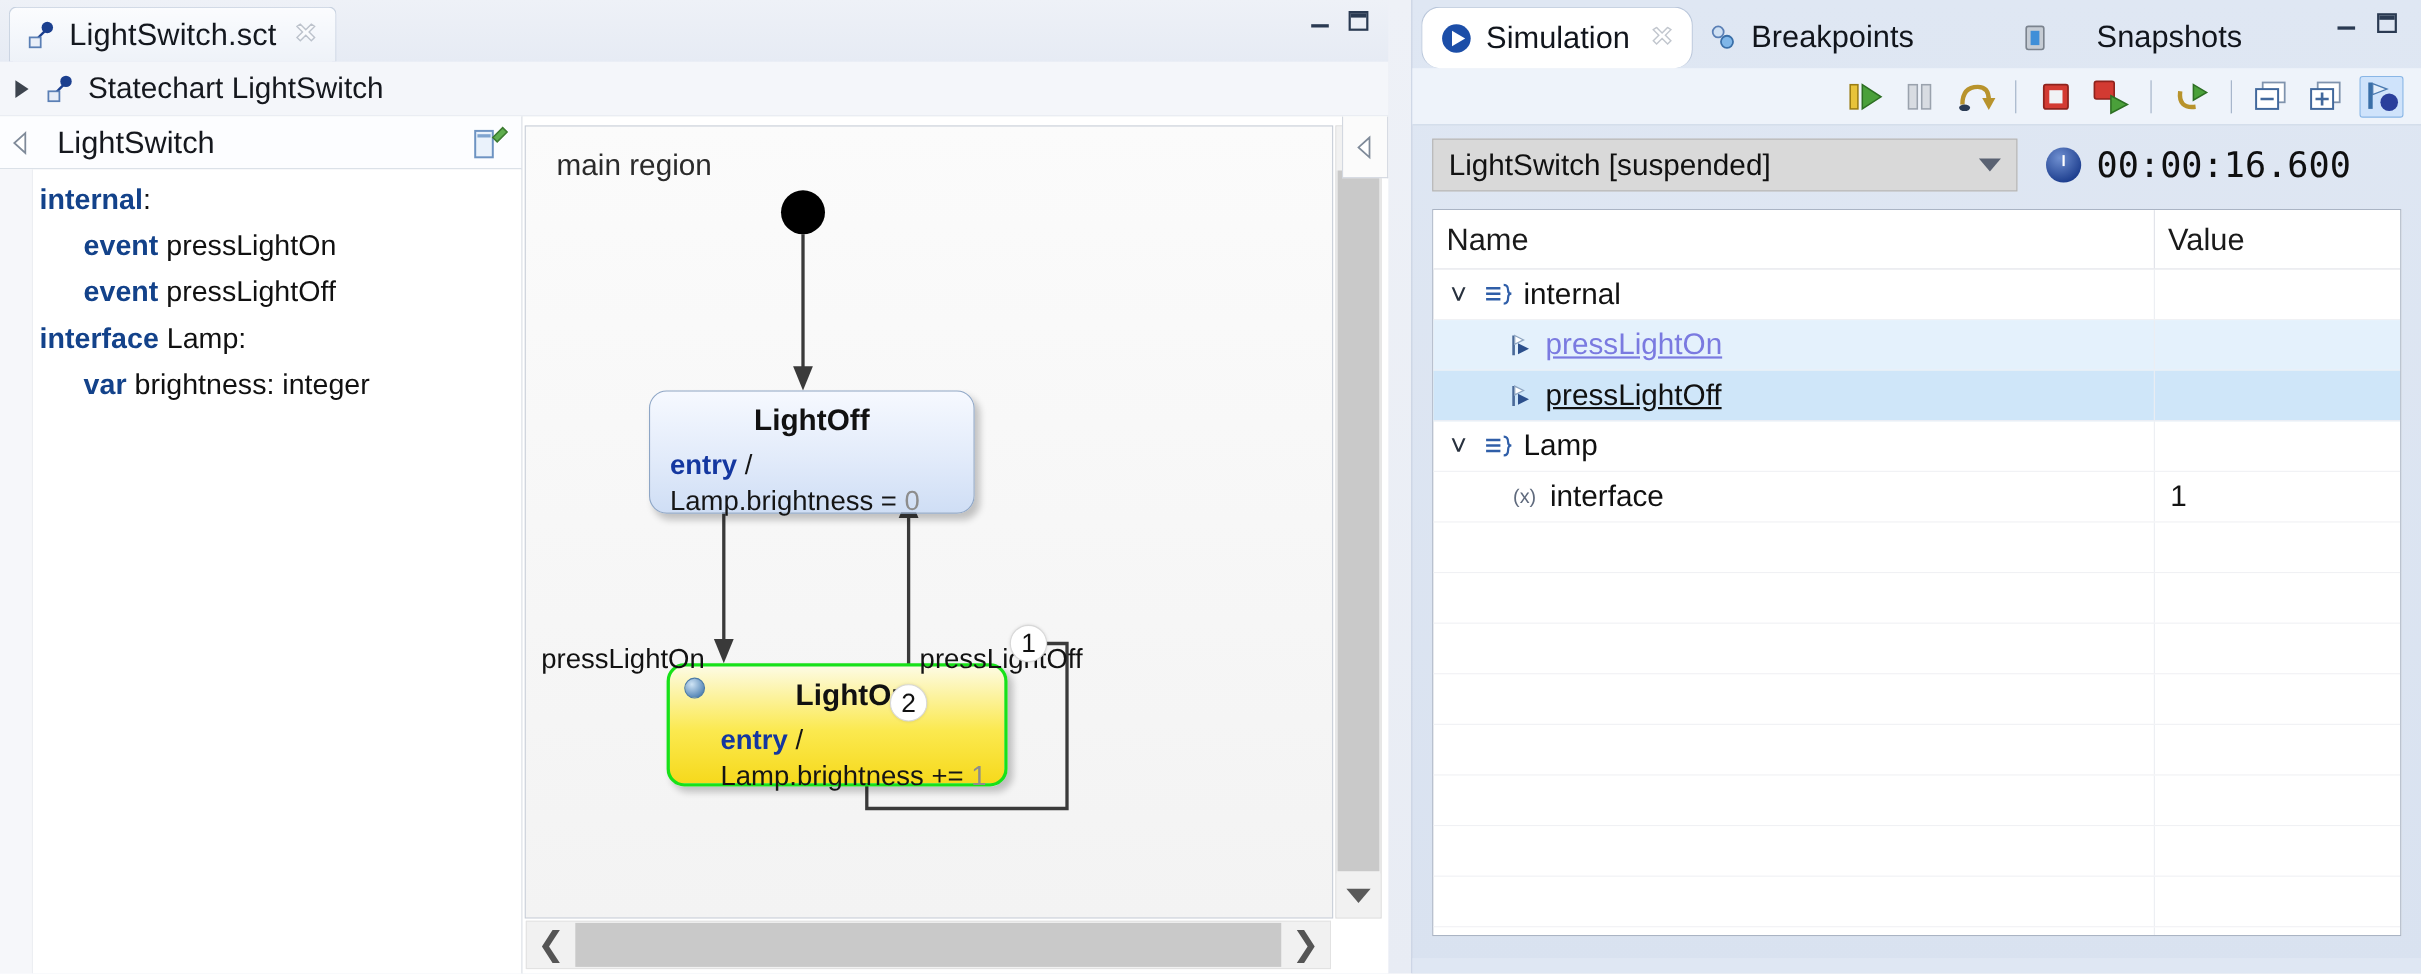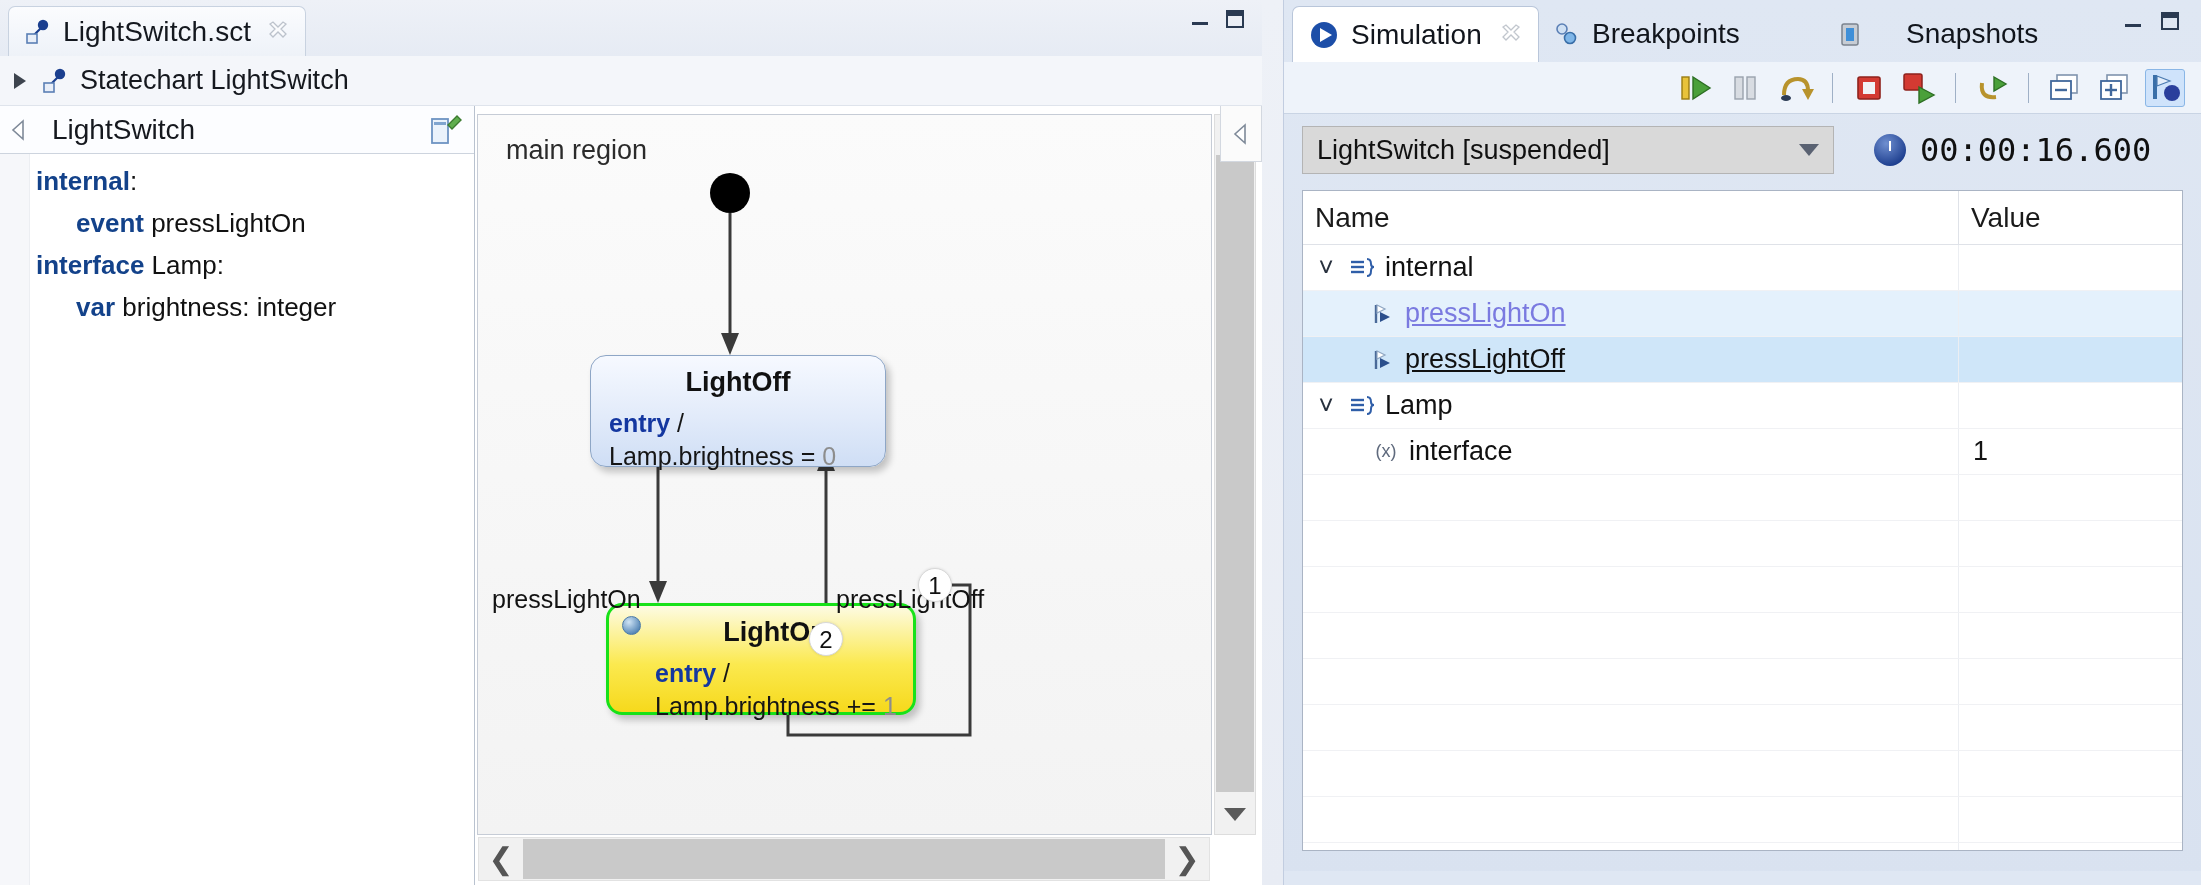--- a/index.html
+++ b/index.html
@@ -237,21 +237,21 @@
     height: 52px; background:#eef3fa;
     display: flex; align-items: center; justify-content: flex-end;
     gap: 10px; padding-right: 16px;
     border-bottom: 1px solid #c9d4e4;
   }
   .tb-icon { width: 40px; height: 38px; position: relative; display:inline-block; }
   .tb-sep { width: 1px; height: 30px; background: #9fb0c6; margin: 0 6px; }
   .tb-icon.selected { background: #cfe3fb; border: 1px solid #89b6e6; border-radius: 3px; }
 
   .sim-controls {
-    display: flex; align-items: center; gap: 40px;
+    display: flex; align-items: center; gap: 26px;
     padding: 12px 18px 10px 18px;
   }
   .combo {
     flex: 0 0 auto; width: 532px; height: 48px;
     background: #d9d9d9; border: 1px solid #b4b4b4;
     display: flex; align-items: center; justify-content: space-between;
     padding: 0 14px; font-size: 27px; color: #111;
   }
   .combo .chev-d {
     width:0;height:0;border-left:10px solid transparent;border-right:10px solid transparent;border-top:12px solid #5a6272;
@@ -370,20 +370,21 @@
               <rect x="6" y="9" width="12" height="3" fill="#7fa4cf"></rect>
               <path d="M20 12 L29 3 L33 7 L24 16 Z" fill="#5fae4e" stroke="#3c7b30" stroke-width="1.4"></path>
             </svg>
           </span>
         </div>
         <div class="def-body">
           <div class="def-gutter"></div>
 
           <div class="code-line"><span class="kw">internal</span><span>:</span></div>
           <div class="code-line i1"><span class="kw">event</span><span> pressLightOn</span></div>
+          <div class="code-line i1"><span class="kw">event</span><span> pressLightOff</span></div>
           <div class="code-line"><span class="kw">interface</span><span> Lamp:</span></div>
           <div class="code-line i1"><span class="kw">var</span><span> brightness: integer</span></div>
         </div>
       </div>
 
       <div class="diagram-wrap">
         <div class="canvas-outer">
           <div class="canvas">
             <div class="region-label">main region</div>
 
@@ -459,21 +460,21 @@
         <div class="hsb-btn right">
             <span class="chev-r">❯</span>
           </div>
       </div>
     </div>
   </div>
 
   <div class="pane" id="sim-pane">
 
     <div class="sim-tabbar">
-      <div class="sim-tab active" style="left:8px;">
+      <div class="sim-tab active" style="left:8px;border-radius:17px;">
         <span>
           <svg width="30" height="30" viewBox="0 0 30 30">
             <circle cx="15" cy="15" r="13" fill="#1c4ea8"></circle>
             <polygon points="11,8 23,15 11,22" fill="#ffffff"></polygon>
           </svg>
         </span>
         <span>Simulation</span>
         <span class="close-x">
           <svg width="22" height="22" viewBox="0 0 22 22">
             <path d="M3 3 L8 8 L3 13 L6 16 L11 11 L16 16 L19 13 L14 8 L19 3 L16 1 L11 6 L6 1 Z" fill="#ffffff" stroke="#8f98a6" stroke-width="1.3"></path>

